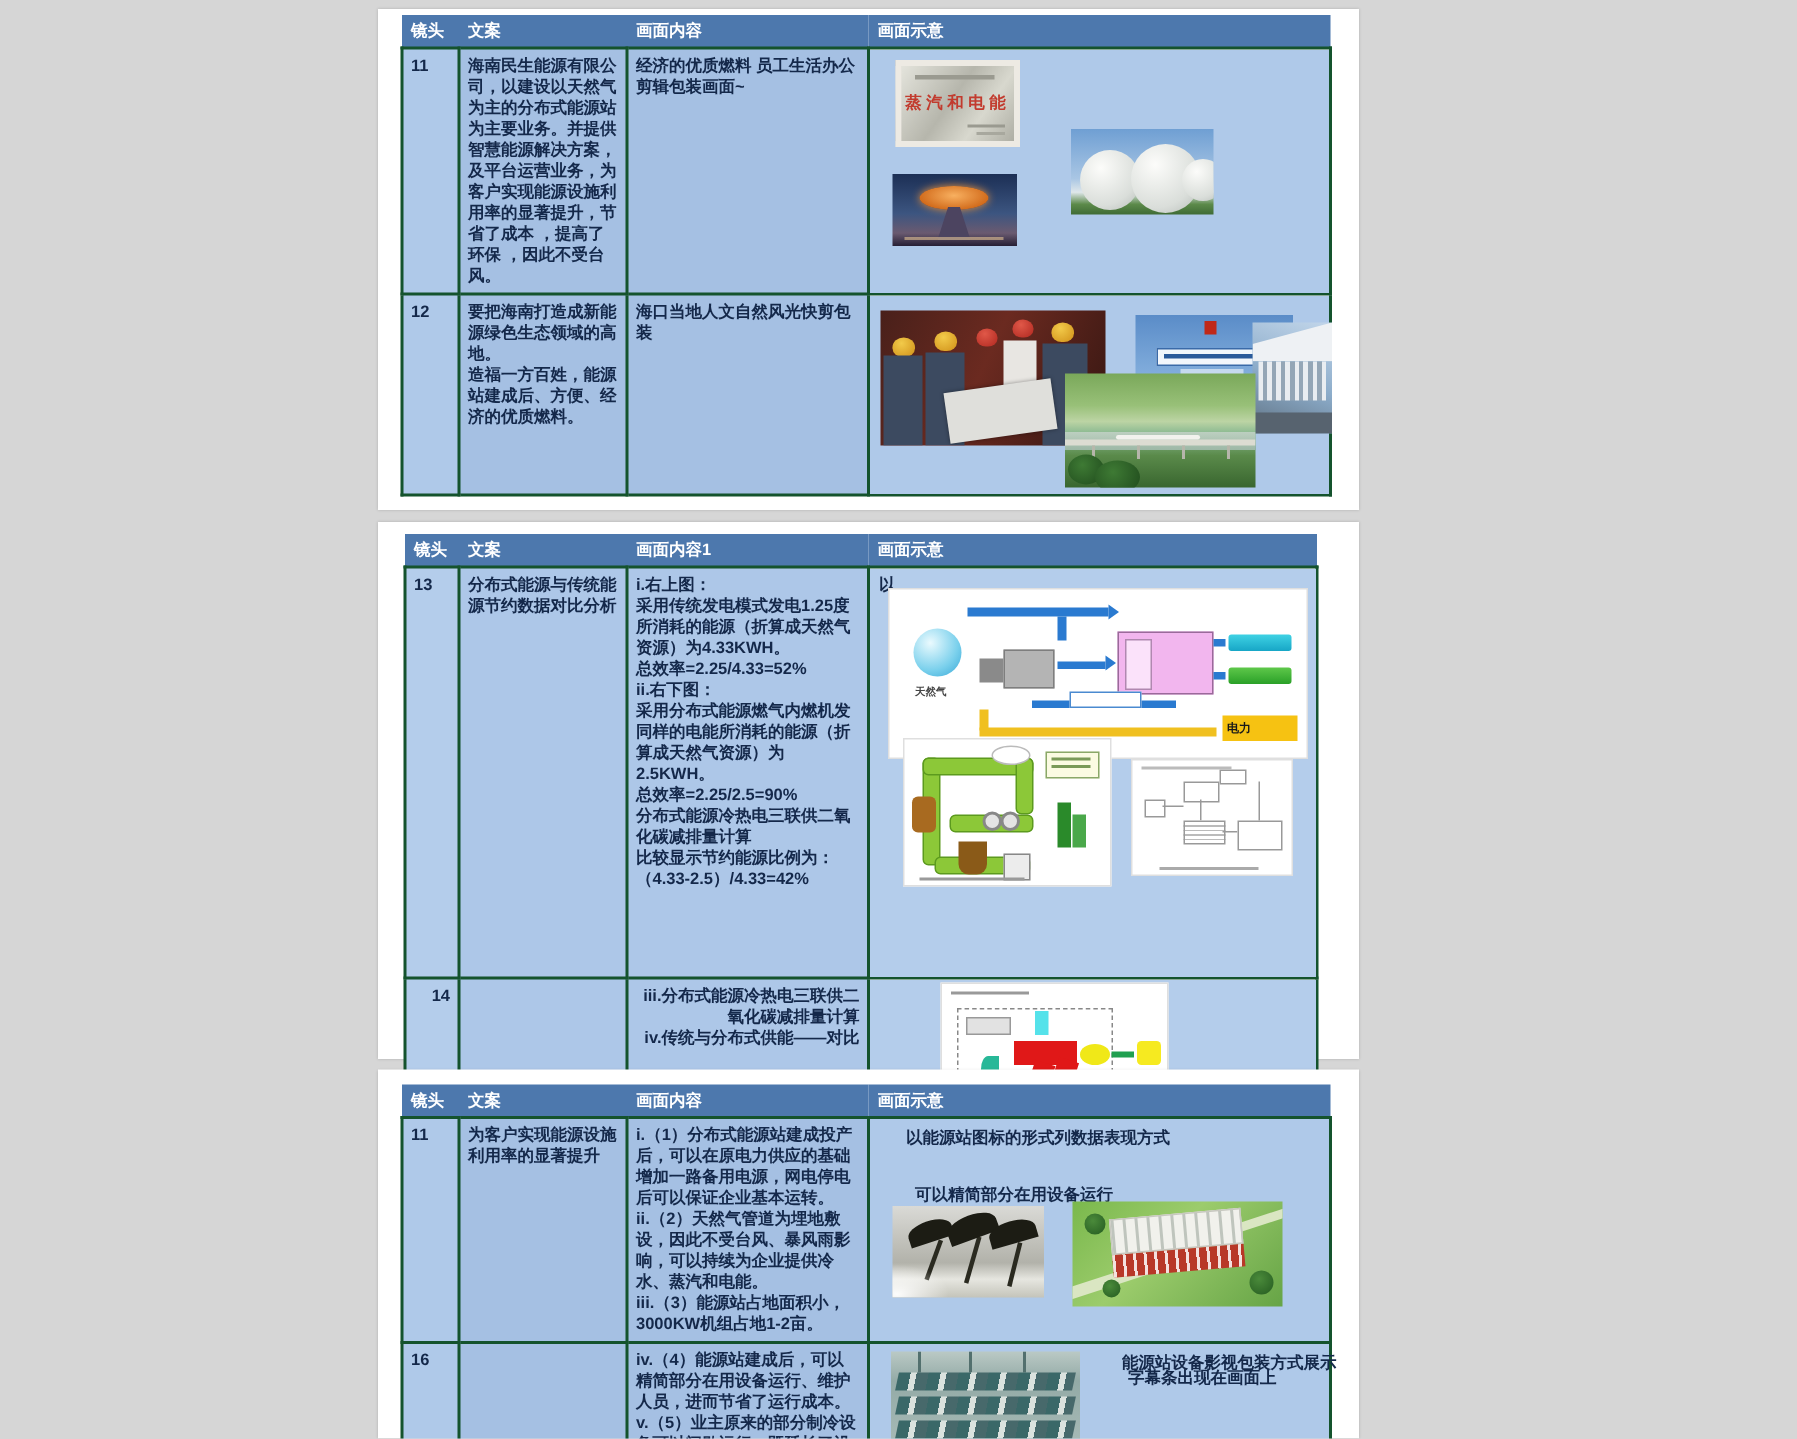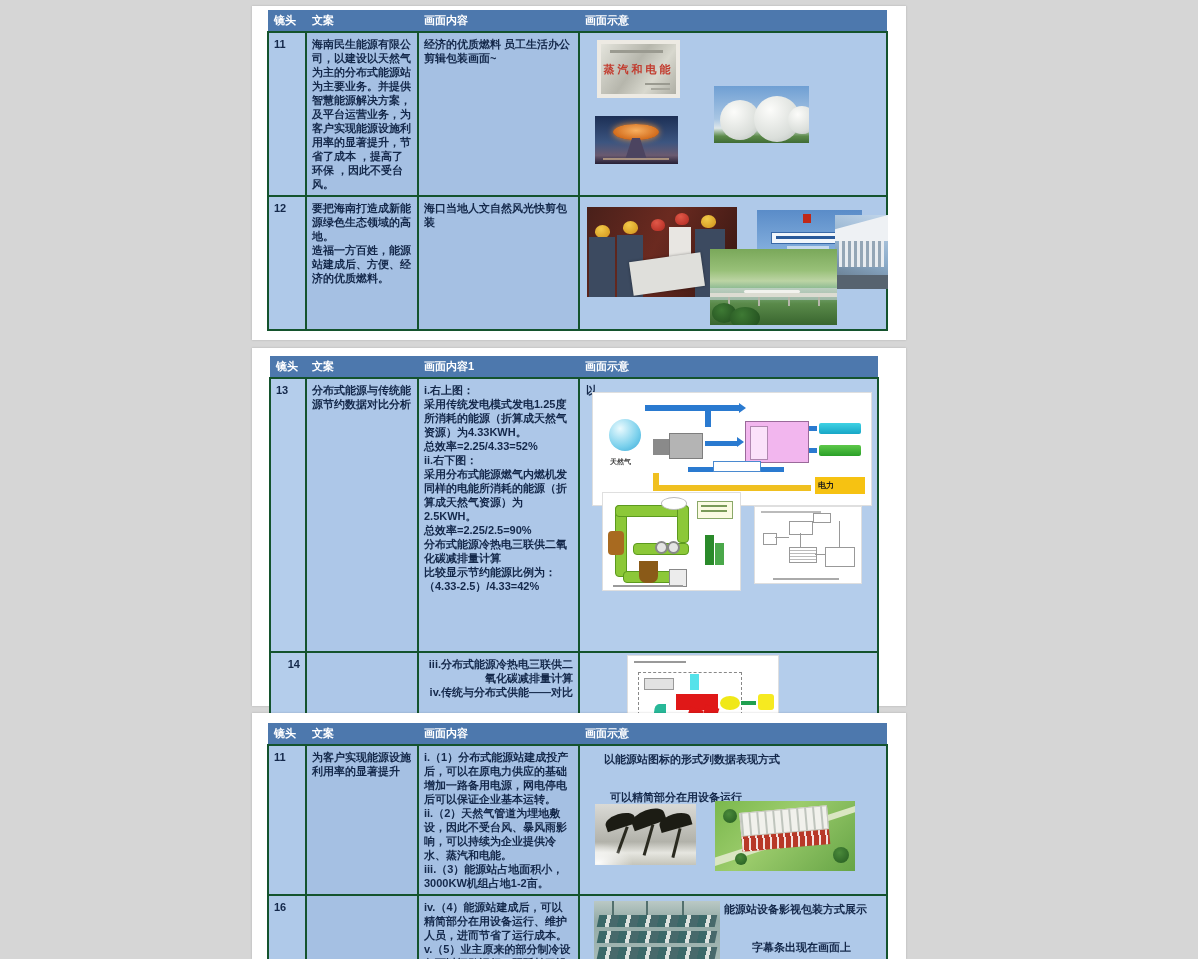--- a/index.html
+++ b/index.html
@@ -411,18 +411,18 @@
       <td class="c-visual">
         <div class="img plant" style="left:14px;top:5px;width:126px;height:66px;">
           <div class="gird" style="left:18px;"></div>
             <div class="gird" style="left:52px;"></div>
             <div class="gird" style="left:88px;"></div>
           <div class="row" style="top:14px;"></div>
           <div class="row" style="top:30px;"></div>
           <div class="row" style="top:46px;"></div>
 
         </div>
-        <div class="vtext" style="left:144px;top:6px;">能源站设备影视包装方式展示</div>
-        <div class="vtext" style="left:172px;top:44px;">字幕条出现在画面上</div>
+        <div class="vtext" style="left:168px;top:6px;">能源站设备影视包装方式展示</div>
+        <div class="vtext" style="left:172px;top:16px;">字幕条出现在画面上</div>
       </td>
     </tr>
   </tbody>
 </table>
 
 </body></html>

